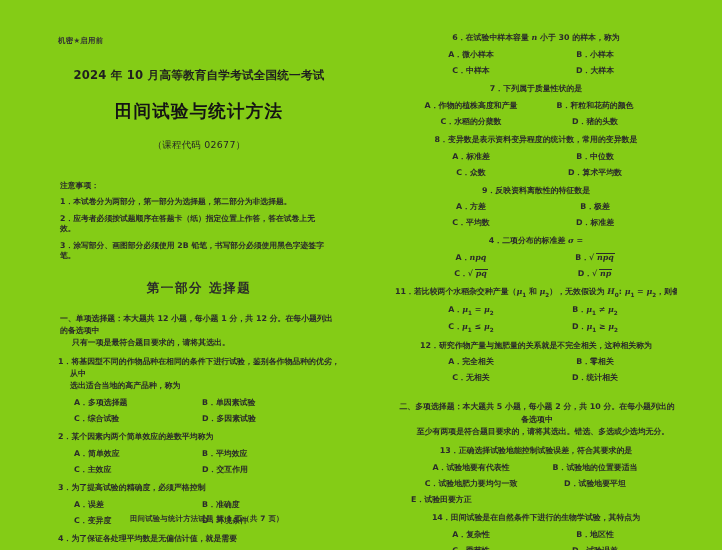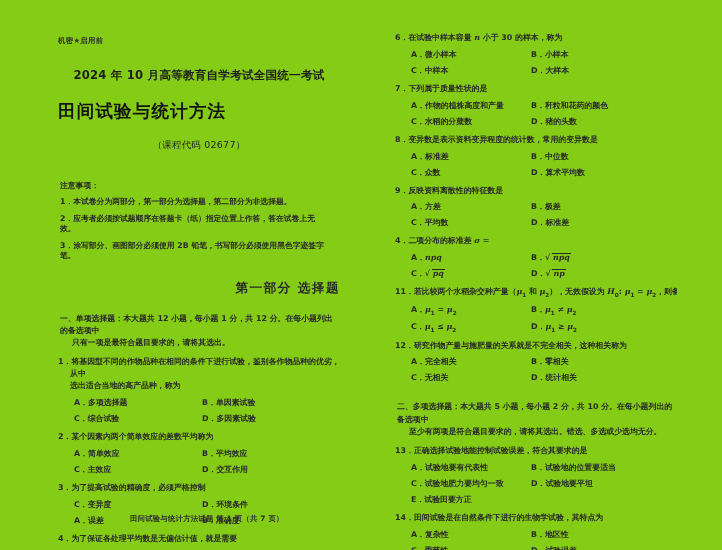--- a/index.html
+++ b/index.html
@@ -18,38 +18,39 @@
     overflow: hidden;
   }
   
   .sheet {
     position: absolute;
     top: 0;
     height: 550px;
     box-sizing: border-box;
   }
   .sheet-left  { left: 0px;   width: 362px; padding: 30px 22px 0 58px; }
-  .sheet-right { left: 362px; width: 360px; padding: 30px 45px 0 33px; }
+  .sheet-right { left: 362px; width: 360px; padding: 30px 45px 0 33px; text-align: center; }
 
   .confidential {
     font-size: 7.4px;
     font-weight: bold;
     letter-spacing: .3px;
     color: #333;
     margin: 6px 0 0 0;
   }
   .title-main {
     text-align: center;
     font-size: 11.6px;
     font-weight: bold;
     margin: 22px 0 0 0;
     letter-spacing: .2px;
     color: #1f1f1f;
   }
   .title-sub {
+    text-align: center;
     font-size: 17.5px;
     font-weight: bold;
     margin: 16px 0 0 0;
     letter-spacing: 1.2px;
     color: #141414;
   }
   .title-code {
     text-align: center;
     font-size: 9.4px;
     margin: 16px 0 0 0;
@@ -61,21 +62,21 @@
     font-weight: bold;
     margin: 28px 0 0 2px;
   }
   .note-line {
     font-size: 7.8px;
     font-weight: bold;
     margin: 6px 16px 0 2px;
     line-height: 1.35;
   }
   .part-head {
-    text-align: right;
+    text-align: center;
     font-size: 12.6px;
     font-weight: bold;
     margin: 18px 0 0 0;
     letter-spacing: 1.5px;
   }
   .sec-intro {
     font-size: 7.9px;
     font-weight: bold;
     line-height: 1.55;
     margin: 16px 0 0 2px;
@@ -201,26 +202,26 @@
         <span class="opt opt-a">C．主效应</span>
         <span class="opt opt-b">D．交互作用</span>
       </div>
     </div>
 
     <div class="q">
       <div class="q-stem">
         <span>3．</span><span>为了提高试验的精确度，必须严格控制</span>
       </div>
       <div class="opt-row">
+        <span class="opt opt-a">A．误差</span>
+        <span class="opt opt-b">B．准确度</span>
+      </div>
+      <div class="opt-row">
         <span class="opt opt-a">C．变异度</span>
         <span class="opt opt-b">D．环境条件</span>
-      </div>
-      <div class="opt-row">
-        <span class="opt opt-a">A．误差</span>
-        <span class="opt opt-b">B．准确度</span>
       </div>
     </div>
 
     <div class="q">
       <div class="q-stem">
         <span>4．</span><span>为了保证各处理平均数是无偏估计值，就是需要</span>
       </div>
       <div class="opt-row">
         <span class="opt opt-a">A．重复</span>
         <span class="opt opt-b">B．随机</span>

